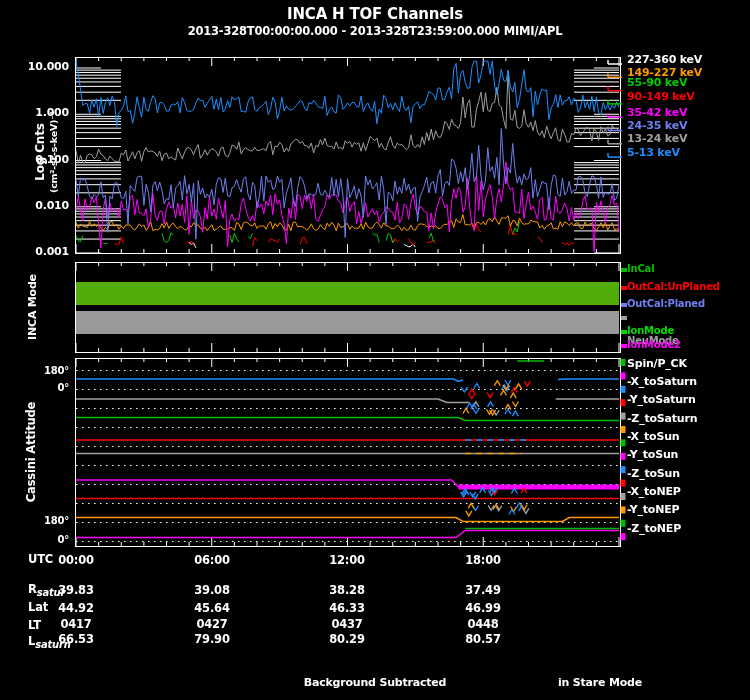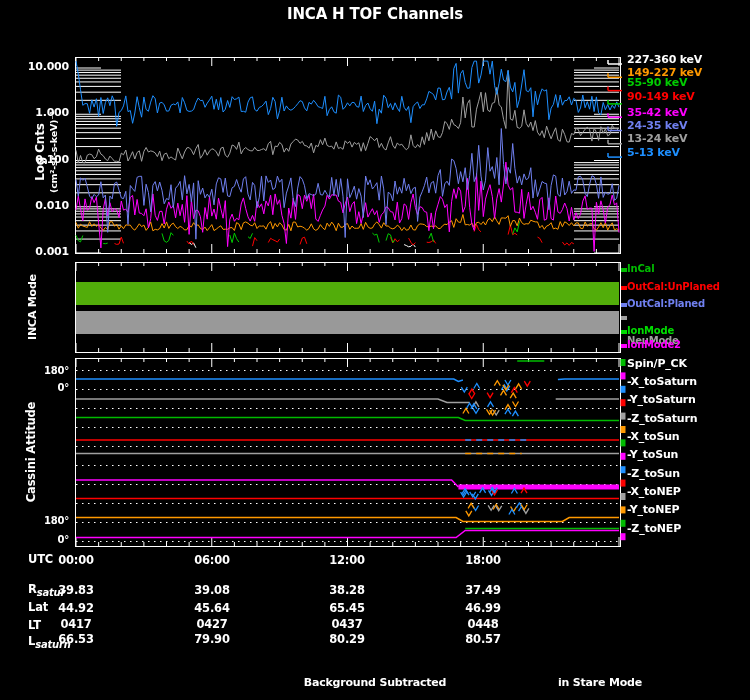--- a/index.html
+++ b/index.html
@@ -392,20 +392,21 @@
       <rect x="620.5" y="452.8" width="5" height="7" fill="#FF00FF"></rect>
       <rect x="620.5" y="466.2" width="5" height="7" fill="#1E8FFF"></rect>
       <rect x="620.5" y="479.6" width="5" height="7" fill="#FF0000"></rect>
       <rect x="620.5" y="493" width="5" height="7" fill="#A0A0A0"></rect>
       <rect x="620.5" y="506.4" width="5" height="7" fill="#FF9900"></rect>
       <rect x="620.5" y="519.8" width="5" height="7" fill="#00BB00"></rect>
       <rect x="620.5" y="533.2" width="5" height="7" fill="#FF00FF"></rect>
     </svg>
 
   <div class="txt title ctr" style="left:375px;top:7px">INCA H TOF Channels</div>
+  <div class="txt subtitle ctr" style="left:375px;top:26px">2013-328T00:00:00.000 - 2013-328T23:59:00.000 MIMI/APL</div>
 
   <div class="txt ytick" style="top:61px">10.000</div>
   <div class="txt ytick" style="top:107px">1.000</div>
   <div class="txt ytick" style="top:154px">0.100</div>
   <div class="txt ytick" style="top:200px">0.010</div>
   <div class="txt ytick" style="top:246px">0.001</div>
   <div class="txt rot" style="left:40px;top:152px;font-size:12px">Log Cnts</div>
   <div class="txt rot" style="left:54px;top:152px;font-size:9.5px">(cm²-sr-s-keV)⁻¹</div>
 
   <div class="txt leg" style="top: 54px; color: rgb(255, 255, 255);">227-360 keV</div>
@@ -453,21 +454,21 @@
   <div class="txt cell" style="left:347px;top:555px">12:00</div>
   <div class="txt cell" style="left:483px;top:555px">18:00</div>
 
   <div class="txt cell" style="left:76px;top:585px">39.83</div>
   <div class="txt cell" style="left:212px;top:585px">39.08</div>
   <div class="txt cell" style="left:347px;top:585px">38.28</div>
   <div class="txt cell" style="left:483px;top:585px">37.49</div>
 
   <div class="txt cell" style="left:76px;top:603px">44.92</div>
   <div class="txt cell" style="left:212px;top:603px">45.64</div>
-  <div class="txt cell" style="left:347px;top:603px">65.45</div>
+  <div class="txt cell" style="left:347px;top:603px">46.33</div>
   <div class="txt cell" style="left:483px;top:603px">46.99</div>
 
   <div class="txt cell" style="left:76px;top:619px">0417</div>
   <div class="txt cell" style="left:212px;top:619px">0427</div>
   <div class="txt cell" style="left:347px;top:619px">0437</div>
   <div class="txt cell" style="left:483px;top:619px">0448</div>
 
   <div class="txt cell" style="left:76px;top:634px">66.53</div>
   <div class="txt cell" style="left:212px;top:634px">79.90</div>
   <div class="txt cell" style="left:347px;top:634px">80.29</div>

